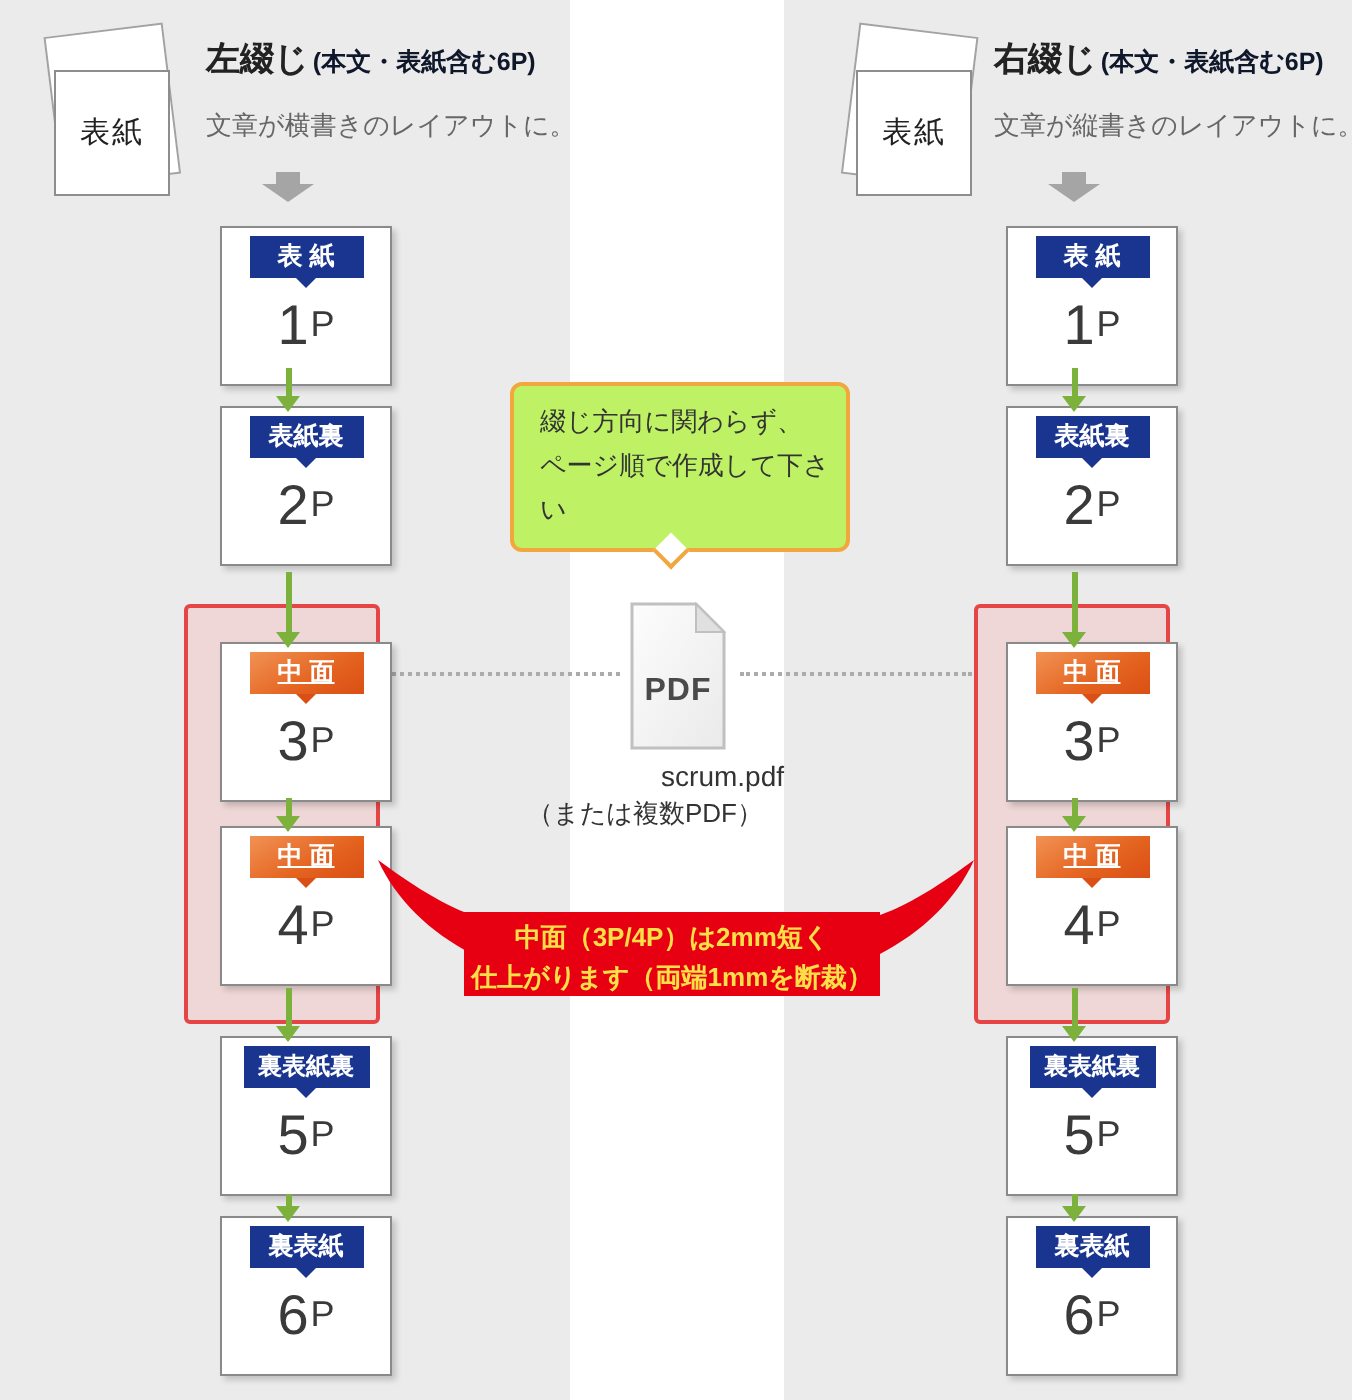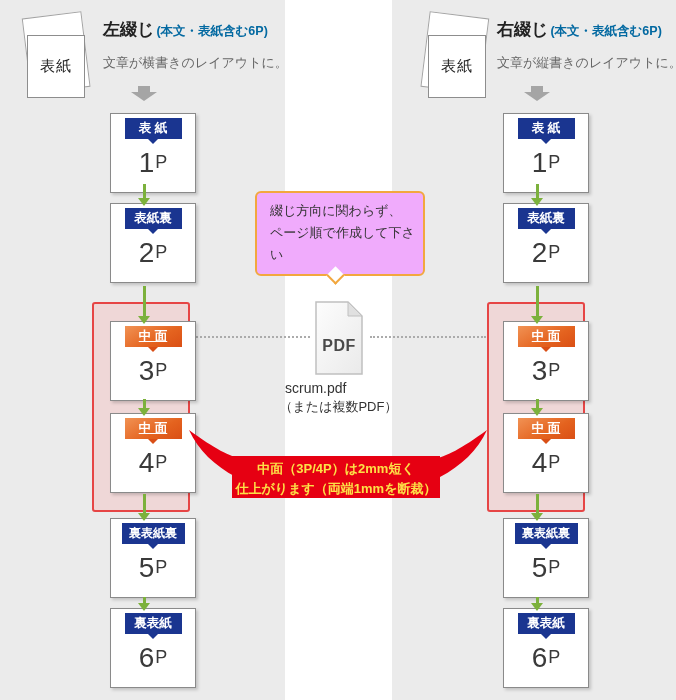--- a/index.html
+++ b/index.html
@@ -19,21 +19,21 @@
   .booklet.left  .bk-back { left:7px;  top:10px; transform:rotate(-7deg); transform-origin:0 100%; }
   .booklet.right .bk-back { left:3px;  top:10px; transform:rotate(7deg);  transform-origin:100% 100%; }
   .bk-front { position:absolute; top:27px; width:58px; height:63px; background:#fff; border:1px solid #8d8d8d;
               display:flex; align-items:center; justify-content:center; font-size:15px; color:#222; letter-spacing:1px; }
   .booklet.left  .bk-front { left:3px; }
   .booklet.right .bk-front { left:11px; }
 
   
   .col-header { position:absolute; top:18px; width:190px; }
   .t-main { font-size:17px; font-weight:bold; color:#222; }
-  .t-sub  { font-size:12.5px; font-weight:bold; color:#0369a1; margin-left:2px; }
+  .t-sub  { font-size:12.5px; font-weight:bold; color:#0f172a; margin-left:2px; }
   .col-desc { margin-top:13px; font-size:13px; color:#666; }
 
   
   .gray-arrow { position:absolute; width:26px; height:15px; }
   .gray-arrow .gstem { position:absolute; left:7px; top:0; width:12px; height:6px; background:#a5a5a5; }
   .gray-arrow .ghead { position:absolute; left:0; top:6px; width:0; height:0;
                        border-left:13px solid transparent; border-right:13px solid transparent; border-top:9px solid #a5a5a5; }
 
   
   .pinkbox { position:absolute; top:302px; width:98px; height:210px; background:#efd7d7;
@@ -56,35 +56,35 @@
   .pnum .n { font-size:28px; }
   .pnum .p { font-size:18px; margin-left:1px; }
 
   
   .garrow { position:absolute; width:13px; z-index:3; }
   .garrow .stem { position:absolute; left:5px; top:0; bottom:6px; width:3px; background:#7cb13c; }
   .garrow .head { position:absolute; left:0; bottom:0; width:0; height:0;
                   border-left:6.5px solid transparent; border-right:6.5px solid transparent; border-top:8px solid #7cb13c; }
 
   
-  .callout { position:absolute; left:255px; top:191px; width:170px; background:#f0abfc;
+  .callout { position:absolute; left:255px; top:191px; width:170px; background:#bef264;
              border:2px solid #f2a73e; border-radius:6px; padding:7px 0 8px 13px; z-index:4;
              font-size:13px; line-height:1.7; color:#333; }
   .callout .tail { position:absolute; left:72px; bottom:-8px; width:13px; height:13px; background:#fff;
                    border-right:2px solid #f2a73e; border-bottom:2px solid #f2a73e; transform:rotate(45deg); }
 
   
   .dotline { position:absolute; top:336px; height:0; border-top:2px dotted #ababab; }
 
   
   .pdf-wrap { position:absolute; left:315px; top:301px; width:48px; height:74px; z-index:2; }
   .pdf-label { position:absolute; left:0; top:36px; width:48px; text-align:center;
                font-size:16px; font-weight:bold; color:#4a4a4a; letter-spacing:0.5px; }
-  .pdf-filename { position:absolute; left:285px; top:380px; width:107px; text-align:left; font-size:14px; color:#333; }
-  .pdf-note     { position:absolute; left:270px; top:398px; width:137px; text-align:center; font-size:13px; color:#333; }
+  .pdf-filename { position:absolute; left:285px; top:380px; width:107px; text-align:right; font-size:14px; color:#333; }
+  .pdf-note     { position:absolute; left:254px; top:398px; width:137px; text-align:center; font-size:13px; color:#333; }
 
   
   .banner { position:absolute; left:232px; top:456px; width:208px; height:42px; background:#e60012; z-index:5;
             color:#fde047; font-size:13px; font-weight:bold; text-align:center; line-height:1.55; padding-top:3px; }
   .spikes { position:absolute; left:0; top:0; width:676px; height:700px; z-index:4; pointer-events:none; }
 </style>
 </head>
 <body>
 
 <div class="white-strip"></div>

